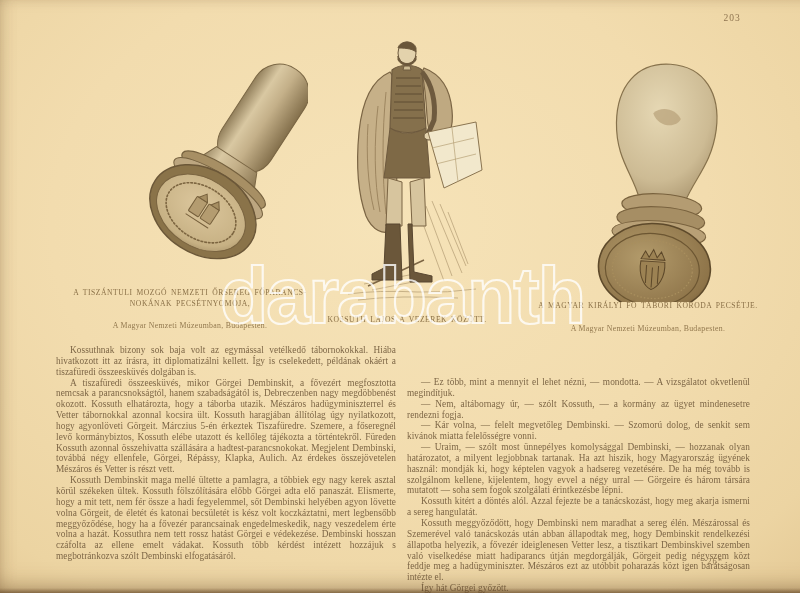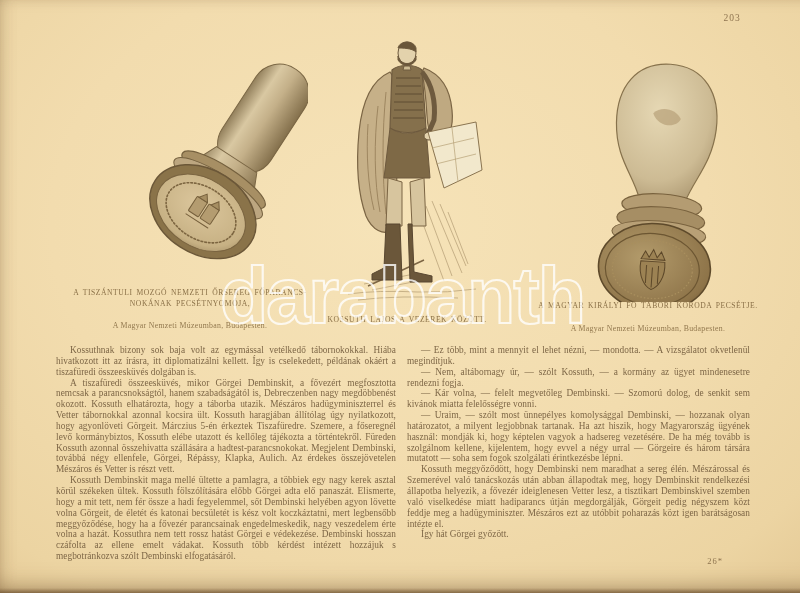--- a/index.html
+++ b/index.html
@@ -20,21 +20,21 @@
   #page-number-top{top:13px;left:712px;width:40px;text-align:center;}
   #signature-mark{top:556px;left:695px;width:40px;text-align:center;font-size:8.5px;}
   .caption{position:absolute;text-align:center;color:#8a7047;line-height:10.5px;}
   .cap-main{font-size:7.6px;letter-spacing:.55px;word-spacing:1.5px;}
   .cap-sub{font-size:7.8px;letter-spacing:.3px;margin-top:12px;color:#92784e;}
   #caption-left{left:38px;top:288px;width:304px;}
   #caption-center{left:288px;top:315px;width:238px;}
   #caption-right{left:518px;top:301px;width:260px;}
   .col{position:absolute;top:345px;}
   #col-left{left:56px;width:340px;}
-  #col-right{left:407px;width:343px;}
+  #col-right{left:407px;width:343px;margin-top:32px;}
   .col p{margin:0;text-indent:14px;font-size:9.3px;line-height:10.85px;
     text-align:justify;color:#7d6646;letter-spacing:.05px;}
   #watermark{position:absolute;left:218px;top:243px;z-index:8;pointer-events:none;}
   svg{display:block;}
   .illus{position:absolute;}
   #left-seal{left:86px;top:52px;}
   #center-engraving{left:328px;top:36px;}
   #right-seal{left:568px;top:56px;}
 </style>
 </head>
@@ -195,20 +195,21 @@
     <p>Kossuthnak bizony sok baja volt az egymással vetélkedő tábornokokkal. Hiába hivatkozott itt az írásra, itt diplomatizálni kellett. Így is cselekedett, példának okáért a tiszafüredi összeesküvés dolgában is.</p>
     <p>A tiszafüredi összeesküvés, mikor Görgei Dembinskit, a fővezért megfosztotta nemcsak a parancsnokságtól, hanem szabadságától is, Debreczenben nagy megdöbbenést okozott. Kossuth elhatározta, hogy a táborba utazik. Mészáros hadügyminiszterrel és Vetter tábornokkal azonnal kocsira ült. Kossuth haragjában állítólag úgy nyilatkozott, hogy agyonlöveti Görgeit. Márczius 5-én érkeztek Tiszafüredre. Szemere, a főseregnél levő kormánybiztos, Kossuth elébe utazott és kellőleg tájékozta a történtekről. Füreden Kossuth azonnal összehivatta szállására a hadtest-parancsnokokat. Megjelent Dembinski, továbbá négy ellenfele, Görgei, Répássy, Klapka, Aulich. Az érdekes összejövetelen Mészáros és Vetter is részt vett.</p>
     <p>Kossuth Dembinskit maga mellé ültette a pamlagra, a többiek egy nagy kerek asztal körül székeken ültek. Kossuth fölszólítására előbb Görgei adta elő panaszát. Elismerte, hogy a mit tett, nem fér össze a hadi fegyelemmel, sőt Dembinski helyében agyon lövette volna Görgeit, de életét és katonai becsületét is kész volt koczkáztatni, mert legbensőbb meggyőződése, hogy ha a fővezér parancsainak engedelmeskedik, nagy veszedelem érte volna a hazát. Kossuthra nem tett rossz hatást Görgei e védekezése. Dembinski hosszan czáfolta az ellene emelt vádakat. Kossuth több kérdést intézett hozzájuk s megbotránkozva szólt Dembinski elfogatásáról.</p>
   </div>
 
   <div id="col-right" class="col">
     <p>— Ez több, mint a mennyit el lehet nézni, — mondotta. — A vizsgálatot okvetlenül megindítjuk.</p>
     <p>— Nem, altábornagy úr, — szólt Kossuth, — a kormány az ügyet mindenesetre rendezni fogja.</p>
     <p>— Kár volna, — felelt megvetőleg Dembinski. — Szomorú dolog, de senkit sem kivánok miatta felelősségre vonni.</p>
     <p>— Uraim, — szólt most ünnepélyes komolysággal Dembinski, — hozzanak olyan határozatot, a milyent legjobbnak tartanak. Ha azt hiszik, hogy Magyarország ügyének használ: mondják ki, hogy képtelen vagyok a hadsereg vezetésére. De ha még tovább is szolgálnom kellene, kijelentem, hogy evvel a négy urral — Görgeire és három társára mutatott — soha sem fogok szolgálati érintkezésbe lépni.</p>
+    <p>Kossuth kitért a döntés alól. Azzal fejezte be a tanácskozást, hogy meg akarja ismerni a sereg hangulatát.</p>
     <p>Kossuth meggyőződött, hogy Dembinski nem maradhat a sereg élén. Mészárossal és Szemerével való tanácskozás után abban állapodtak meg, hogy Dembinskit rendelkezési állapotba helyezik, a fővezér ideiglenesen Vetter lesz, a tisztikart Dembinskivel szemben való viselkedése miatt hadiparancs útján megdorgálják, Görgeit pedig négyszem közt feddje meg a hadügyminiszter. Mészáros ezt az utóbbit poharazás közt igen barátságosan intézte el.</p>
     <p>Így hát Görgei győzött.</p>
   </div>
 
   <div id="signature-mark" class="pgnum">26*</div>
 
   <div class="bottom-edge"></div>
   <div class="vignette"></div>
 </div>
 

